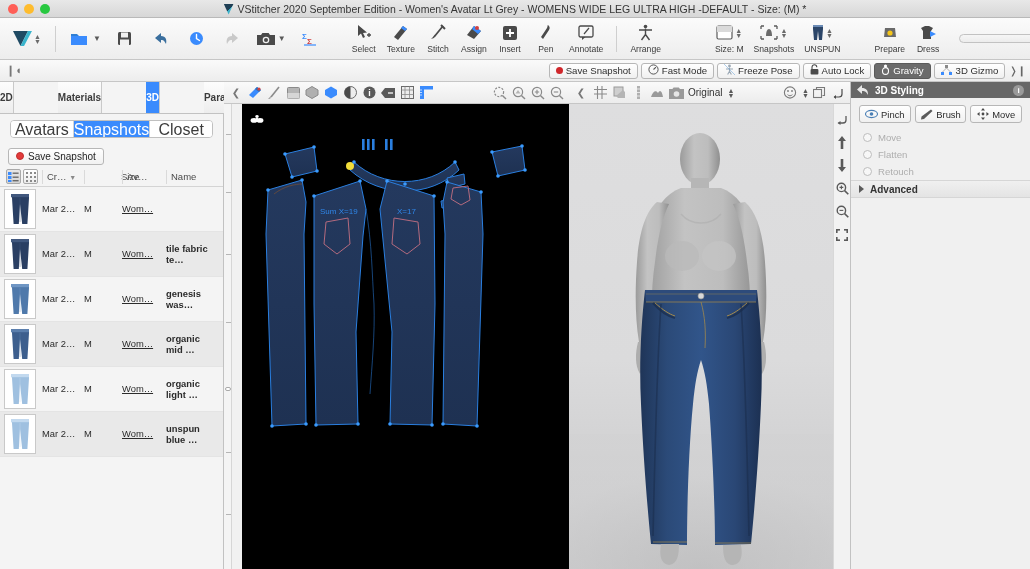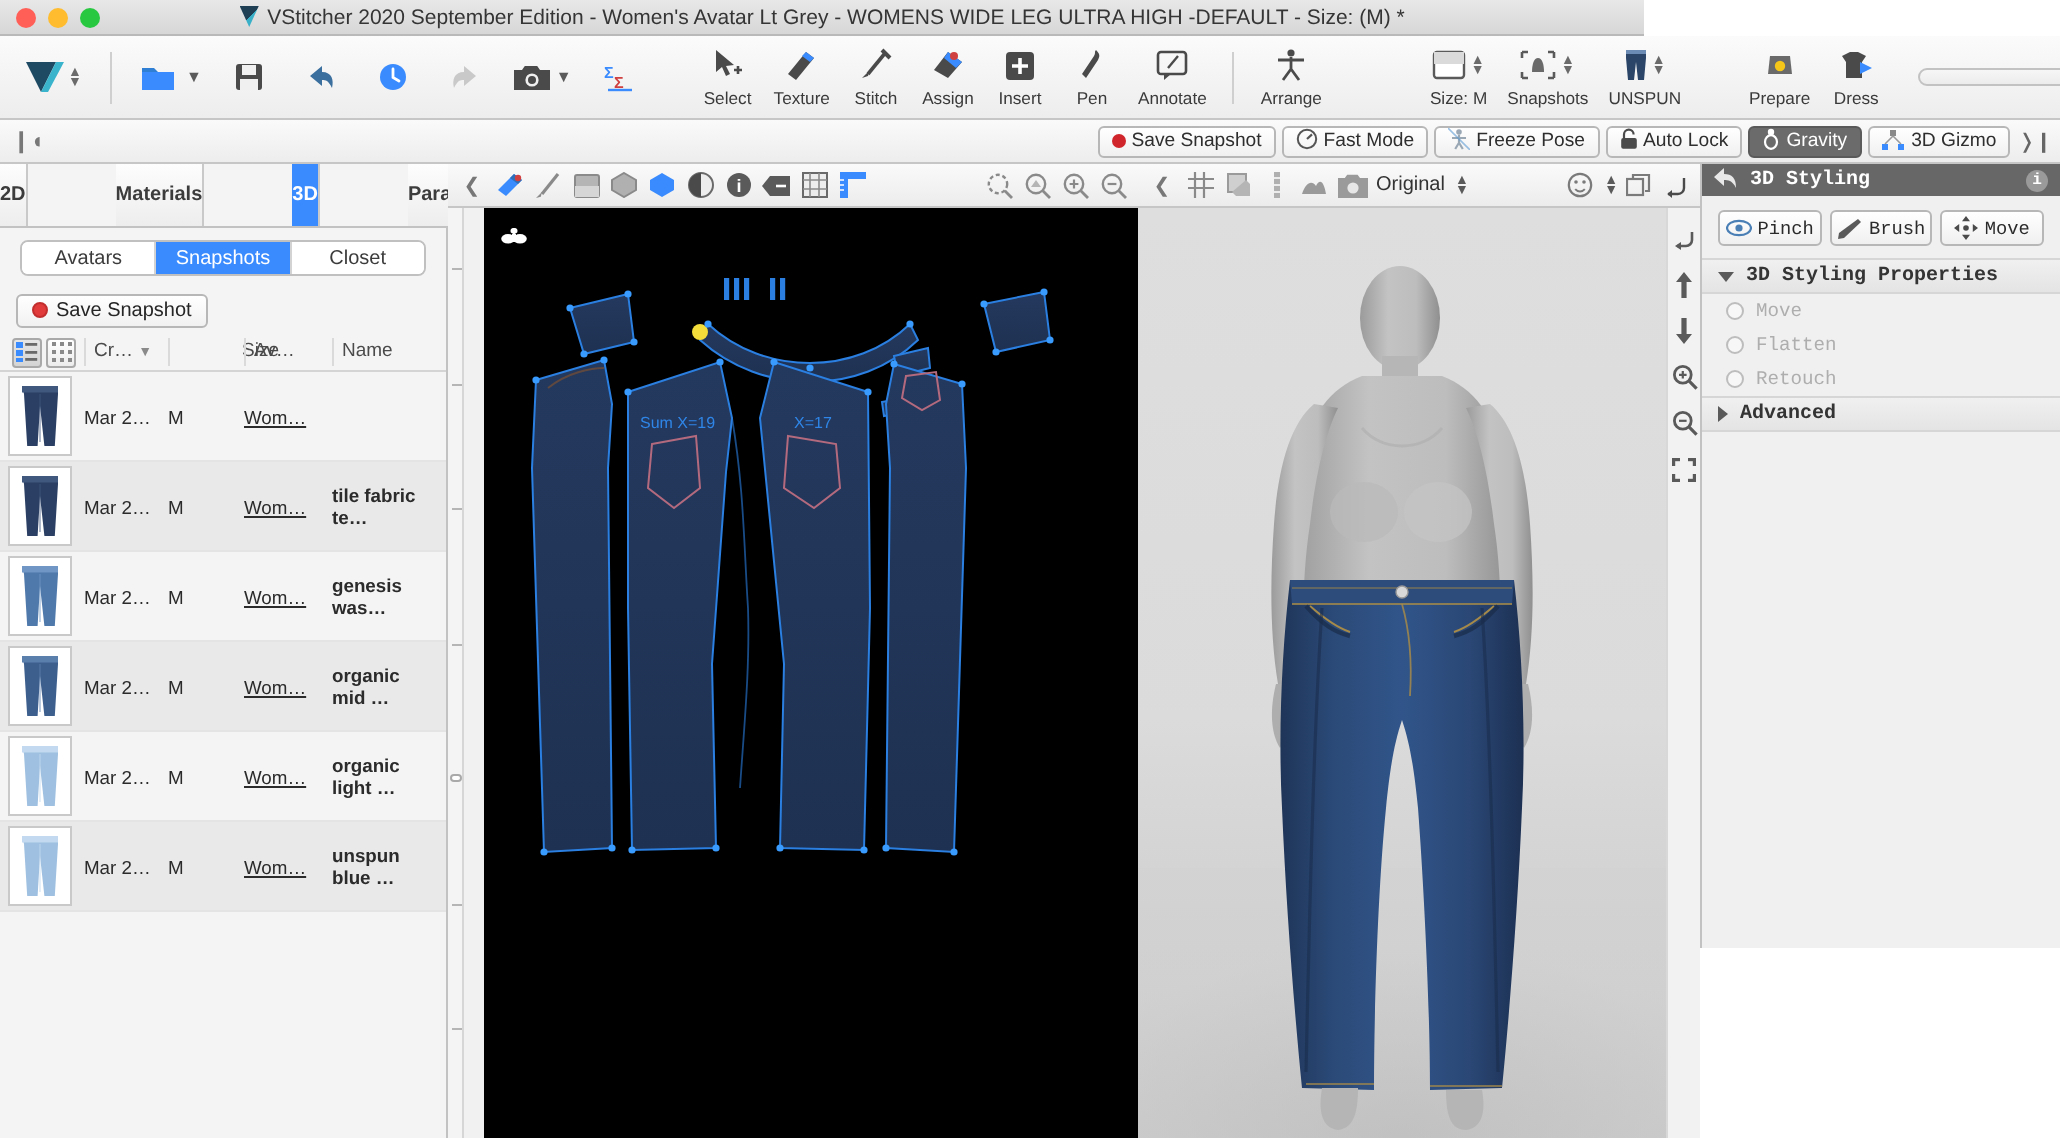--- a/index.html
+++ b/index.html
@@ -6,21 +6,21 @@
   html, body {
     width: 1030px; height: 569px; overflow: hidden;
     font-family: "Liberation Sans", sans-serif;
     background: #ffffff;
     -webkit-font-smoothing: antialiased;
   }
   .app { position: relative; width: 1030px; height: 569px; }
 
   
   .titlebar {
-    position:absolute; left:0; top:0; width:822px; height:18px;
+    position:absolute; left:0; top:0; width:1030px; height:18px;
     background: linear-gradient(#e8e8e8,#d7d7d7);
     border-bottom:1px solid #b9b9b9;
     display:flex; align-items:center; justify-content:center;
   }
   .traffic { position:absolute; left:8px; top:4px; display:flex; gap:6px; }
   .tl { width:10px; height:10px; border-radius:50%; }
   .tl.red{background:#ff5f57;} .tl.yellow{background:#febc2e;} .tl.green{background:#28c840;}
   .title-text { font-size:10.5px; color:#353535; white-space:nowrap; }
   .app-logo-mini { display:inline-block; width:10px; height:11px; margin-right:4px;
     vertical-align:-2px;
@@ -66,22 +66,22 @@
     background:#f4f4f4; border-right:1px solid #c2c2c2; }
   .seg-main { display:flex; height:32px; border-bottom:1px solid #c2c2c2;gap:44px; }
   .seg-main .seg {
     flex:1; display:flex; align-items:center; justify-content:center;
     font-size:10px; font-weight:bold; color:#3c3c3c;
     background:linear-gradient(#fdfdfd,#ededed); border-right:1px solid #c9c9c9;
   }
   .seg-main .seg.sel { background:#3a8bfd; color:#fff; }
   .seg-sub-wrap { padding:6px 10px 4px 10px; }
   .seg-sub { display:flex; height:18px; border:1px solid #c0c0c0; border-radius:4px; overflow:hidden; background:#fff;}
-  .seg-sub .seg { flex:1; display:flex; align-items:center; justify-content:center;
-     font-size:10px; color:#3c3c3c; border-right:1px solid #d3d3d3; background:#fff; }
+  .seg-sub .seg { flex:1; display:flex; justify-content:center;
+     font-size:16px; color:#3c3c3c; border-right:1px solid #d3d3d3; background:#fff; }
   .seg-sub .seg:last-child { border-right:none; }
   .seg-sub .seg.sel { background:#3a8bfd; color:#fff; }
 
   .snapbtn-row { padding:4px 8px 3px 8px; }
   .snapbtn { display:inline-flex; align-items:center; gap:4px; height:17px;
     padding:0 7px; border:1px solid #b7b7b7; border-radius:3px;
     background:linear-gradient(#ffffff,#f1f1f1); font-size:10px; color:#262626;}
   .snapbtn .dot-red { width:8px;height:8px;border-radius:50%;background:#e23b3b;
     border:1px solid #c22e2e; display:inline-block;}
 
@@ -122,22 +122,22 @@
 
   
   .view3d-wrap { position:absolute; left:569px; top:82px; width:281px; height:487px; }
   .canvas3d { position:absolute; left:0; top:22px; width:264px; height:465px;
      background:linear-gradient(180deg,#dededf 0%,#dbdbdc 55%,#d2d2d3 75%,#c7c7c8 100%); overflow:hidden;}
   .sidetools { position:absolute; right:0; top:22px; width:17px; height:465px;
      background:#f2f2f2; border-left:1px solid #d8d8d8; display:flex; flex-direction:column; align-items:center; gap:8px; padding-top:8px;}
   .st-ic { width:15px; height:15px; display:flex; align-items:center; justify-content:center; }
 
   
-  .rightpanel { position:absolute; left:850px; top:82px; width:180px; height:392px;
-    background:#f0f0f0; border-left:1px solid #c2c2c2;font-family:Liberation Mono, monospace;}
+  .rightpanel { position:absolute; left:850px; top:82px; width:180px; height:487px;
+    background:#f0f0f0; border-left:1px solid #c2c2c2;}
   .rp-header { height:16px; background:#676767; display:flex; align-items:center; padding:0 6px; gap:6px; }
   .rp-header .t { font-size:10px; color:#fff; font-weight:bold; }
   .rp-info { margin-left:auto; width:11px;height:11px;border-radius:50%;background:#9a9a9a;
      color:#fff; font-size:8px; display:flex;align-items:center;justify-content:center; font-weight:bold;}
   .rp-tools { display:flex; gap:4px; padding:7px 8px 6px 8px; }
   .rp-tool { flex:1; display:flex; align-items:center; justify-content:center; gap:3px;
      height:18px; border:1px solid #b7b7b7; border-radius:3px;
      background:linear-gradient(#ffffff,#f0f0f0); font-size:9.4px; color:#2b2b2b;}
   .rp-section { height:18px; display:flex; align-items:center; gap:6px; padding:0 8px;
      background:linear-gradient(#f0f0f0,#e4e4e4); border-top:1px solid #d6d6d6; border-bottom:1px solid #d6d6d6;}
@@ -1018,24 +1018,20 @@
       </div>
       <div class="rp-tool">
         <svg width="12" height="12" viewBox="0 0 12 12">
             <path d="M6 0 L8 2.6 H4 Z M6 12 L8 9.4 H4 Z M0 6 L2.6 4 V8 Z M12 6 L9.4 4 V8 Z" fill="#4a4a4a"></path>
             <circle cx="6" cy="6" r="1.4" fill="#4a4a4a"></circle>
           </svg>
         <span>Move</span>
       </div>
     </div>
 
-    <div class="rp-section">
-      <span class="tri down"></span>
-      <span class="st">3D Styling Properties</span>
-    </div>
 
 
     <div class="radio-row">
       <span class="radio"></span>
       <span class="radio-lbl">Move</span>
     </div>
     <div class="radio-row">
       <span class="radio"></span>
       <span class="radio-lbl">Flatten</span>
     </div>

